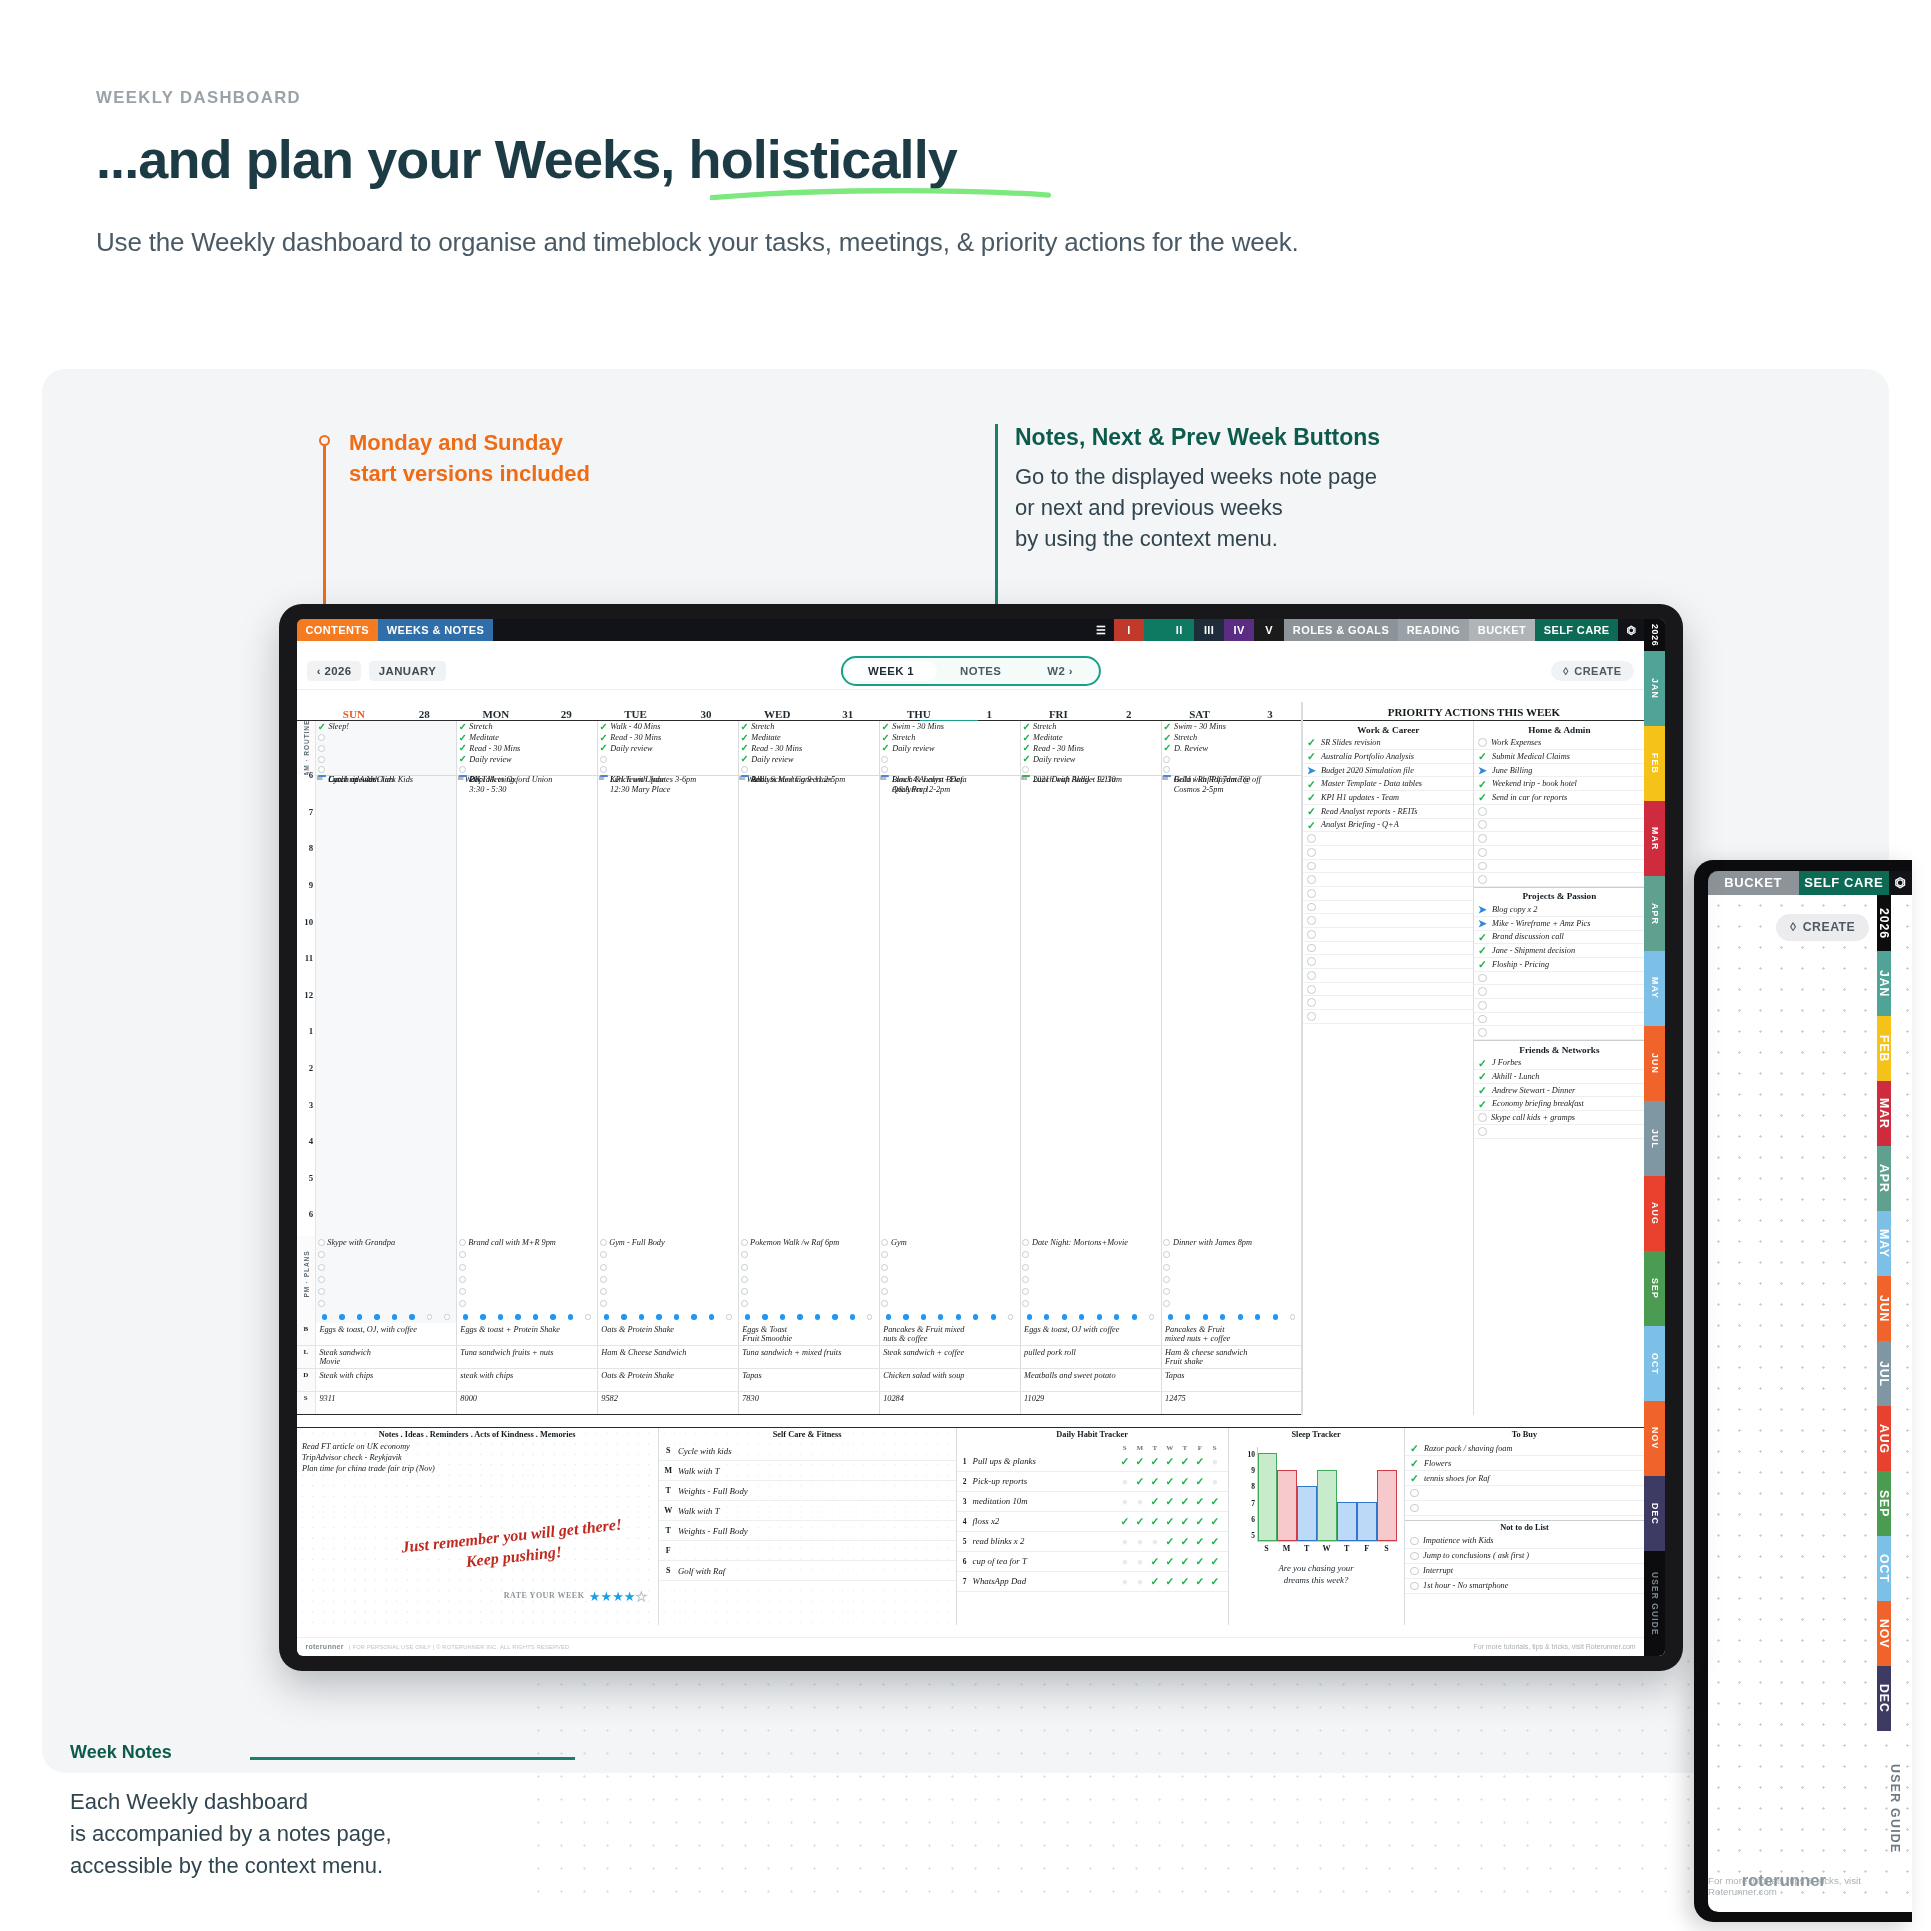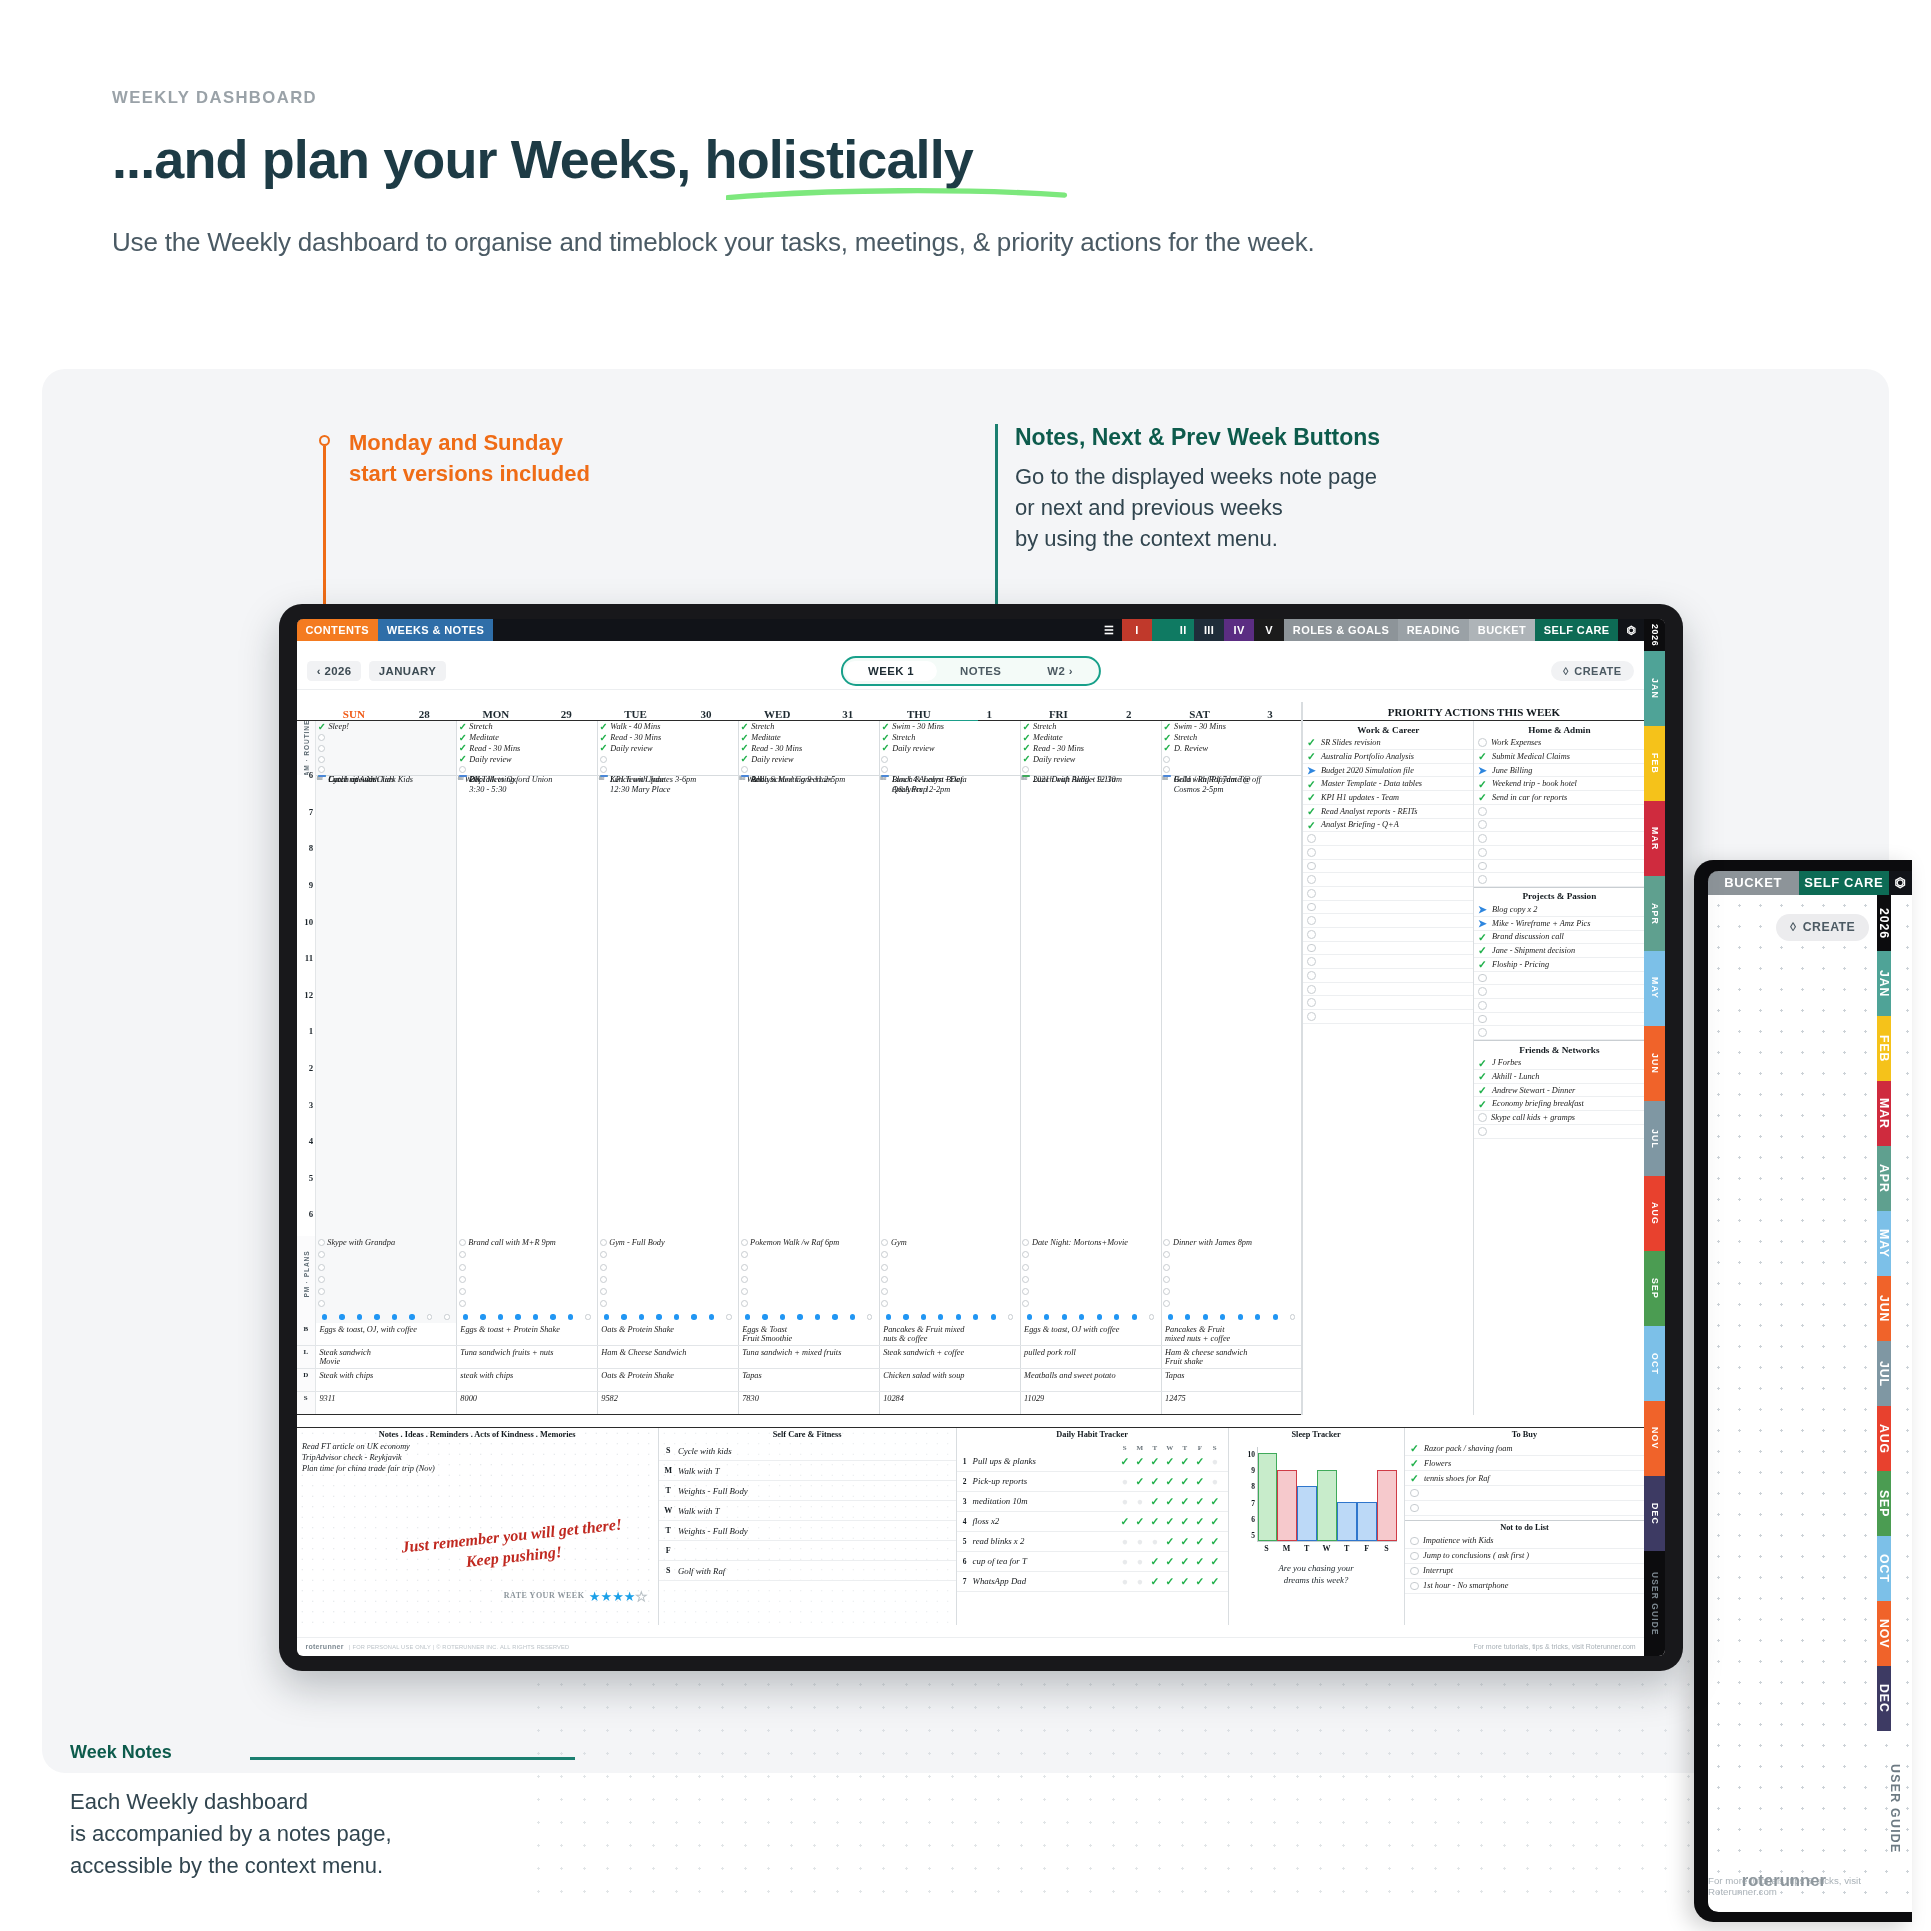--- a/index.html
+++ b/index.html
@@ -4,21 +4,21 @@
 <style>
   * { box-sizing: border-box; margin: 0; padding: 0; }
   body {
     width: 1931px; height: 1931px;
     background: #ffffff;
     font-family: "Liberation Sans", sans-serif;
     overflow: hidden;
     position: relative;
   }
   
-  .hdr { position: absolute; left: 112px; top: 88px; width: 1721px; }
+  .hdr { position: absolute; left: 96px; top: 88px; width: 1721px; }
   .eyebrow { font-size: 16.7px; font-weight: bold; letter-spacing: 1.4px; color: #9aa2a8; }
   .h1-wrap { position: relative; margin-top: 23px; display: inline-block; }
   .h1 { font-size: 54px; font-weight: bold; color: #1d3b45; letter-spacing: -0.9px; line-height: 1.05; }
   .h1-underline { position: absolute; left: 614px; bottom: -12.3px; width: 342px; height: 12.3px; }
   .sub { margin-top: 35px; font-size: 26px; line-height: 1.48; color: #4a5a64; letter-spacing: -0.2px; }
 
   
   .scene { position: absolute; left: 42px; top: 369px; width: 1847px; height: 1404px;
            background: #f4f5f7; border-radius: 23px; }
   .scene-dots {
@@ -73,21 +73,21 @@
 
   
   .navbar { height: 22px; display: flex; background: #111318; font-size: 11px; font-weight: bold;
       color: #fff; letter-spacing: 0.4px; }
   .nv { display: flex; align-items: center; justify-content: center; padding: 0 8.8px; height: 100%; }
   .nv.contents { background: #f47b20; }
   .nv.weeks { background: #2f6ea8; }
   .nv.spacer { flex: 1; background: #111318; }
   .nv.icon { background: #111318; width: 26px; }
   .nv.r1 { background: #c0392b; width: 30px; }
-  .nv.r2 { background: #0f7a62; width: 42px; padding-left: 29px; }
+  .nv.r2 { background: #0f7a62; width: 50px; padding-left: 29px; }
   .nv.r3 { background: #1f2d3a; width: 30px; }
   .nv.r4 { background: #5b2d82; width: 30px; }
   .nv.r5 { background: #1b1b1b; width: 30px; }
   .nv.g1 { background: #8d9499; }
   .nv.g2 { background: #9aa1a6; }
   .nv.g3 { background: #aeb4b8; }
   .nv.sc { background: #0d6b55; }
 
   
   .subbar { height: 37px; background: #fff; display: flex; align-items: center; padding: 0 10.5px; position: relative;

